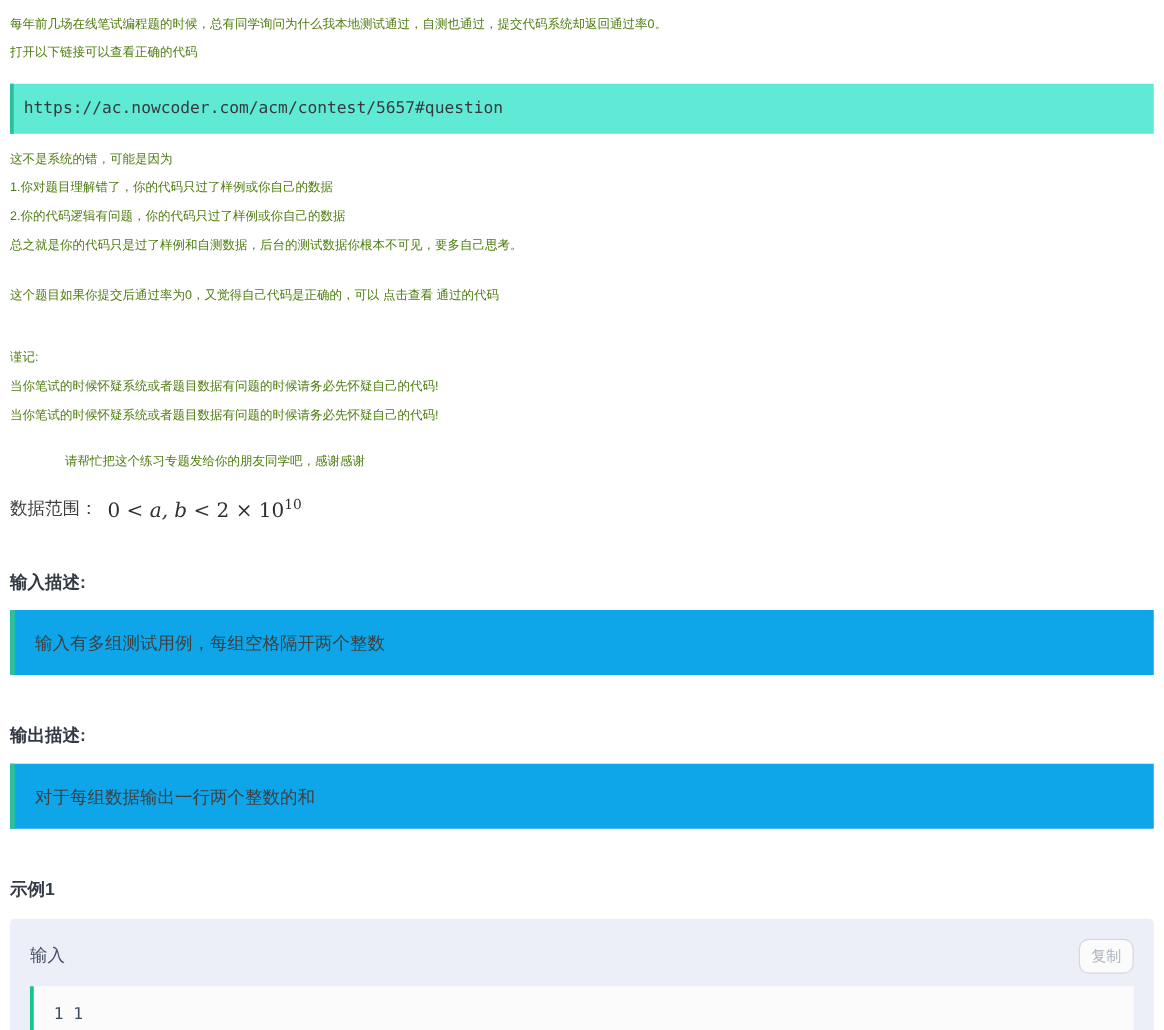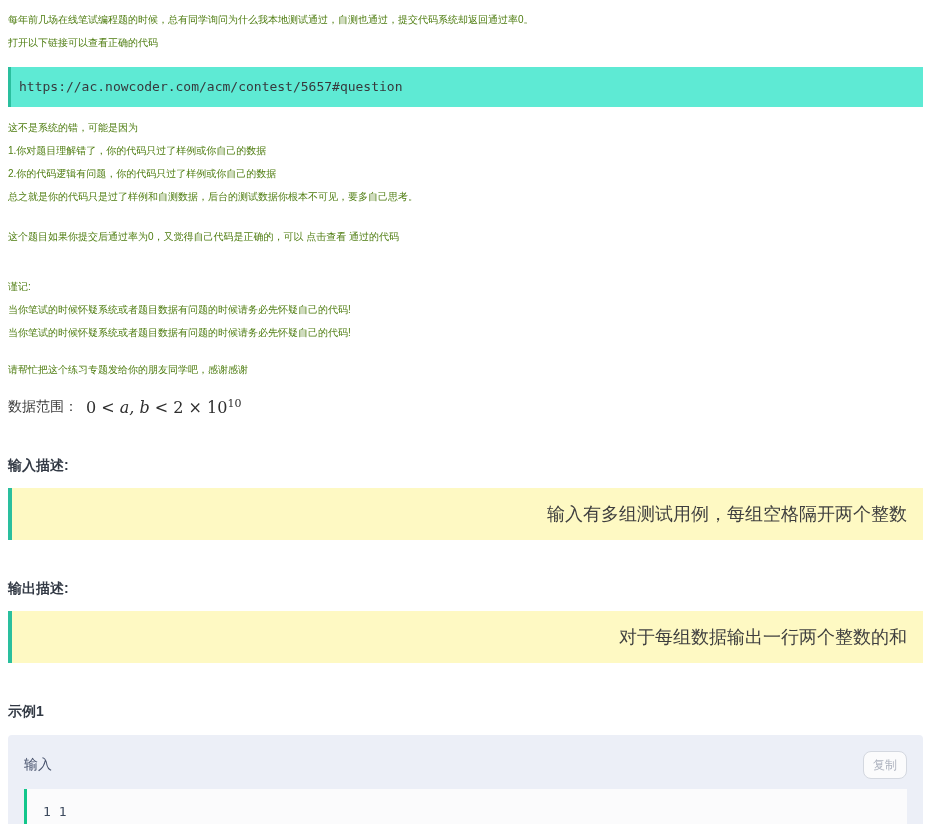--- a/index.html
+++ b/index.html
@@ -27,44 +27,43 @@
     border-left: 3px solid #2abf9e;
     padding: 12px 8px;
     font-family: "DejaVu Sans Mono", "Liberation Mono", monospace;
     font-size: 13px;
     color: #37393d;
     line-height: 16px;
   }
 
   .mt16 { margin-top: 17px; }
   .mt27 { margin-top: 27px; }
-  .mt14 { margin-top: 14px; }
+  .mt14 { margin-top: 14px; margin-left: 44px; }
 
   
   .data-range { margin-top: 16px; font-size: 14px; color: #3f3f3f; display: flex; align-items: center; }
   .formula {
     font-family: "DejaVu Serif", "Liberation Serif", serif;
     font-size: 16px; color: #2f2f2f; margin-left: 8px;
   }
   .formula .math-var { font-style: italic; }
   .formula sup { font-size: 11px; }
 
   
   .section-heading { font-size: 14px; font-weight: bold; color: #333a45; margin-top: 40px; }
 
   
   .quote-block {
     margin-top: 13px;
-    background: #fef9c3;
+    background: #0ea5e9;
     border-left: 4px solid #2abf9e;
     padding: 15px 16px;
-    font-size: 18px;
+    font-size: 14px;
     color: #3f3f3f;
     line-height: 22px;
-    text-align: right;
   }
 
   
   .example-panel {
     margin-top: 14px;
     background: #eceff7;
     border-radius: 4px;
     padding: 14px 16px 8px 16px;
   }
   .example-header {

